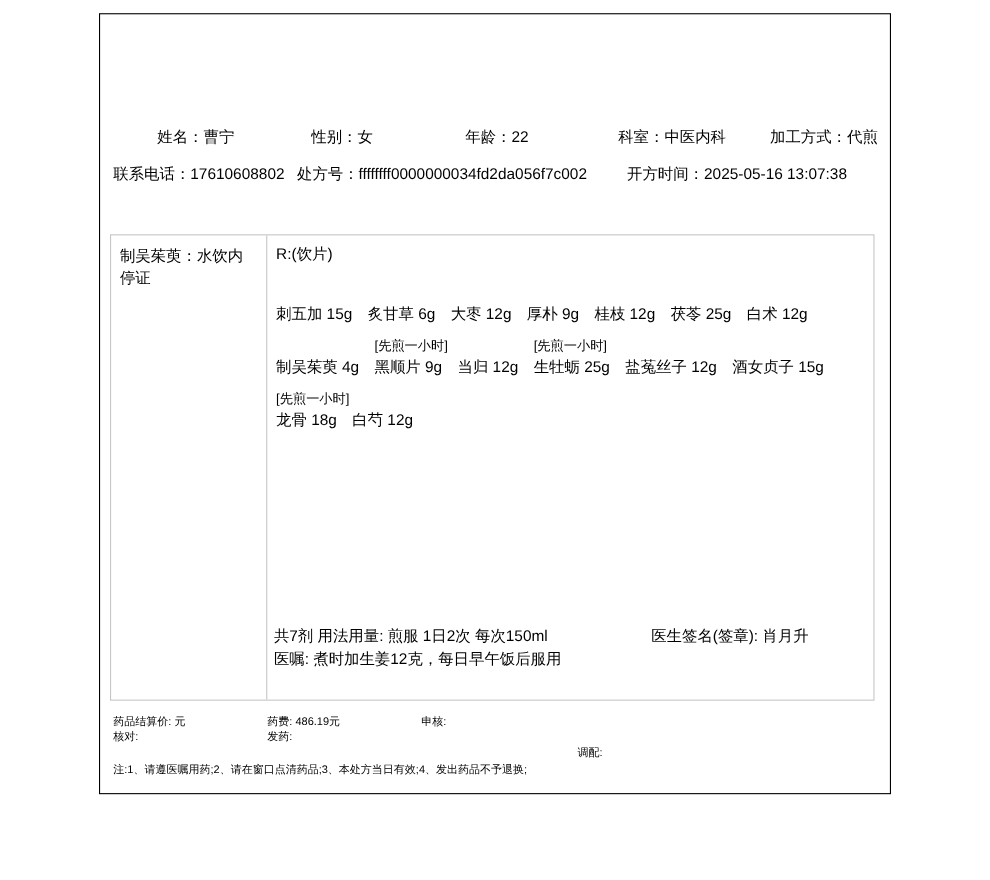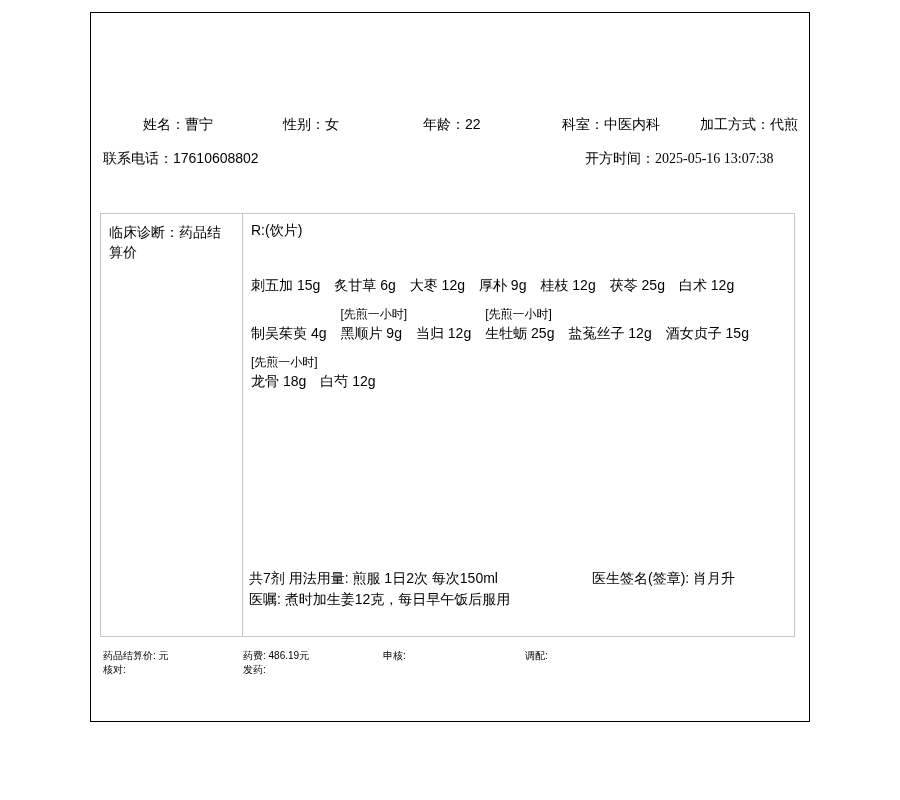--- a/index.html
+++ b/index.html
@@ -13,21 +13,21 @@
     border:1px solid #000000;background:#ffffff;
   }
   .title{
     position:absolute;top:24px;left:0;right:0;
     text-align:center;font-size:20px;font-weight:bold;letter-spacing:1px;
   }
   .pfield{position:absolute;font-size:14px;white-space:nowrap;}
   .prow1{top:103px;margin-left:40px;}
   .prow2{top:137px;}
   .px0{left:12px;} .px1{left:152px;} .px2{left:292px;} .px3{left:431px;} .px4{left:569px;}
-  .qx0{left:12px;} .qx1{left:179px;} .qx2{left:494px;font-family:Liberation Serif, serif;}
+  .qx0{left:12px;} .qx1{left:179px;} .qx2{left:479px;}
 
   .rx-table{
     position:absolute;left:9px;top:200px;width:695px;height:424px;
     border:1px solid #c6c6c6;display:flex;box-sizing:border-box;
   }
   .diag-cell{
     width:142px;box-sizing:border-box;border-right:1px solid #c6c6c6;
     padding:8px;font-size:14px;line-height:1.45;
   }
   .rx-cell{flex:1;position:relative;padding:8px 8px 0 8px;box-sizing:border-box;}
@@ -43,39 +43,40 @@
   .htxt{font-weight:normal;}
   .usage-block{
     position:absolute;left:6px;right:24px;bottom:26px;
     font-size:14px;line-height:21px;
   }
   .usage-line1{position:relative;}
   .doctor-sign{position:absolute;left:343px;top:0;white-space:nowrap;}
 
   .f-row{position:absolute;font-size:10px;}
   .frow1{top:636px;} .frow2{top:650px;} .frow3{top:680px;}
-  .fx0{left:12px;} .fx1{left:152px;} .fx2{left:292px;} .fx3{left:434px;}
+  .fx0{left:12px;} .fx1{left:152px;} .fx2{left:292px;} .fx3{left:434px;margin-top:28px;}
 </style>
 </head>
 <body>
 
 <div class="sheet">
 
 
   <span class="pfield prow1 px0">姓名：曹宁</span>
   <span class="pfield prow1 px1">性别：女</span>
   <span class="pfield prow1 px2">年龄：22</span>
   <span class="pfield prow1 px3">科室：中医内科</span>
   <span class="pfield prow1 px4">加工方式：代煎</span>
 
   <span class="pfield prow2 qx0">联系电话：17610608802</span>
+  <span class="pfield prow2 qx1">处方号：ffffffff0000000034fd2da056f7c002</span>
   <span class="pfield prow2 qx2">开方时间：2025-05-16 13:07:38</span>
 
   <div class="rx-table">
-    <div class="diag-cell">临床诊断：药品结算价</div>
+    <div class="diag-cell">制吴茱萸：水饮内停证</div>
 
     <div class="rx-cell">
       <div class="rx-header">R:(饮片)</div>
 
       <div class="herb-area">
 
         <div class="herb-row">
           <span class="herb">刺五加 15g</span>
           <span class="herb">炙甘草 6g</span>
           <span class="herb">大枣 12g</span>
@@ -137,14 +138,15 @@
   </div>
 
   <span class="f-row frow1 fx0">药品结算价: 元</span>
   <span class="f-row frow1 fx1">药费: 486.19元</span>
   <span class="f-row frow1 fx2">申核:</span>
   <span class="f-row frow1 fx3">调配:</span>
 
   <span class="f-row frow2 fx0">核对:</span>
   <span class="f-row frow2 fx1">发药:</span>
 
+  <span class="f-row frow3 fx0">注:1、请遵医嘱用药;2、请在窗口点清药品;3、本处方当日有效;4、发出药品不予退换;</span>
 
 </div>
 
 </body></html>

